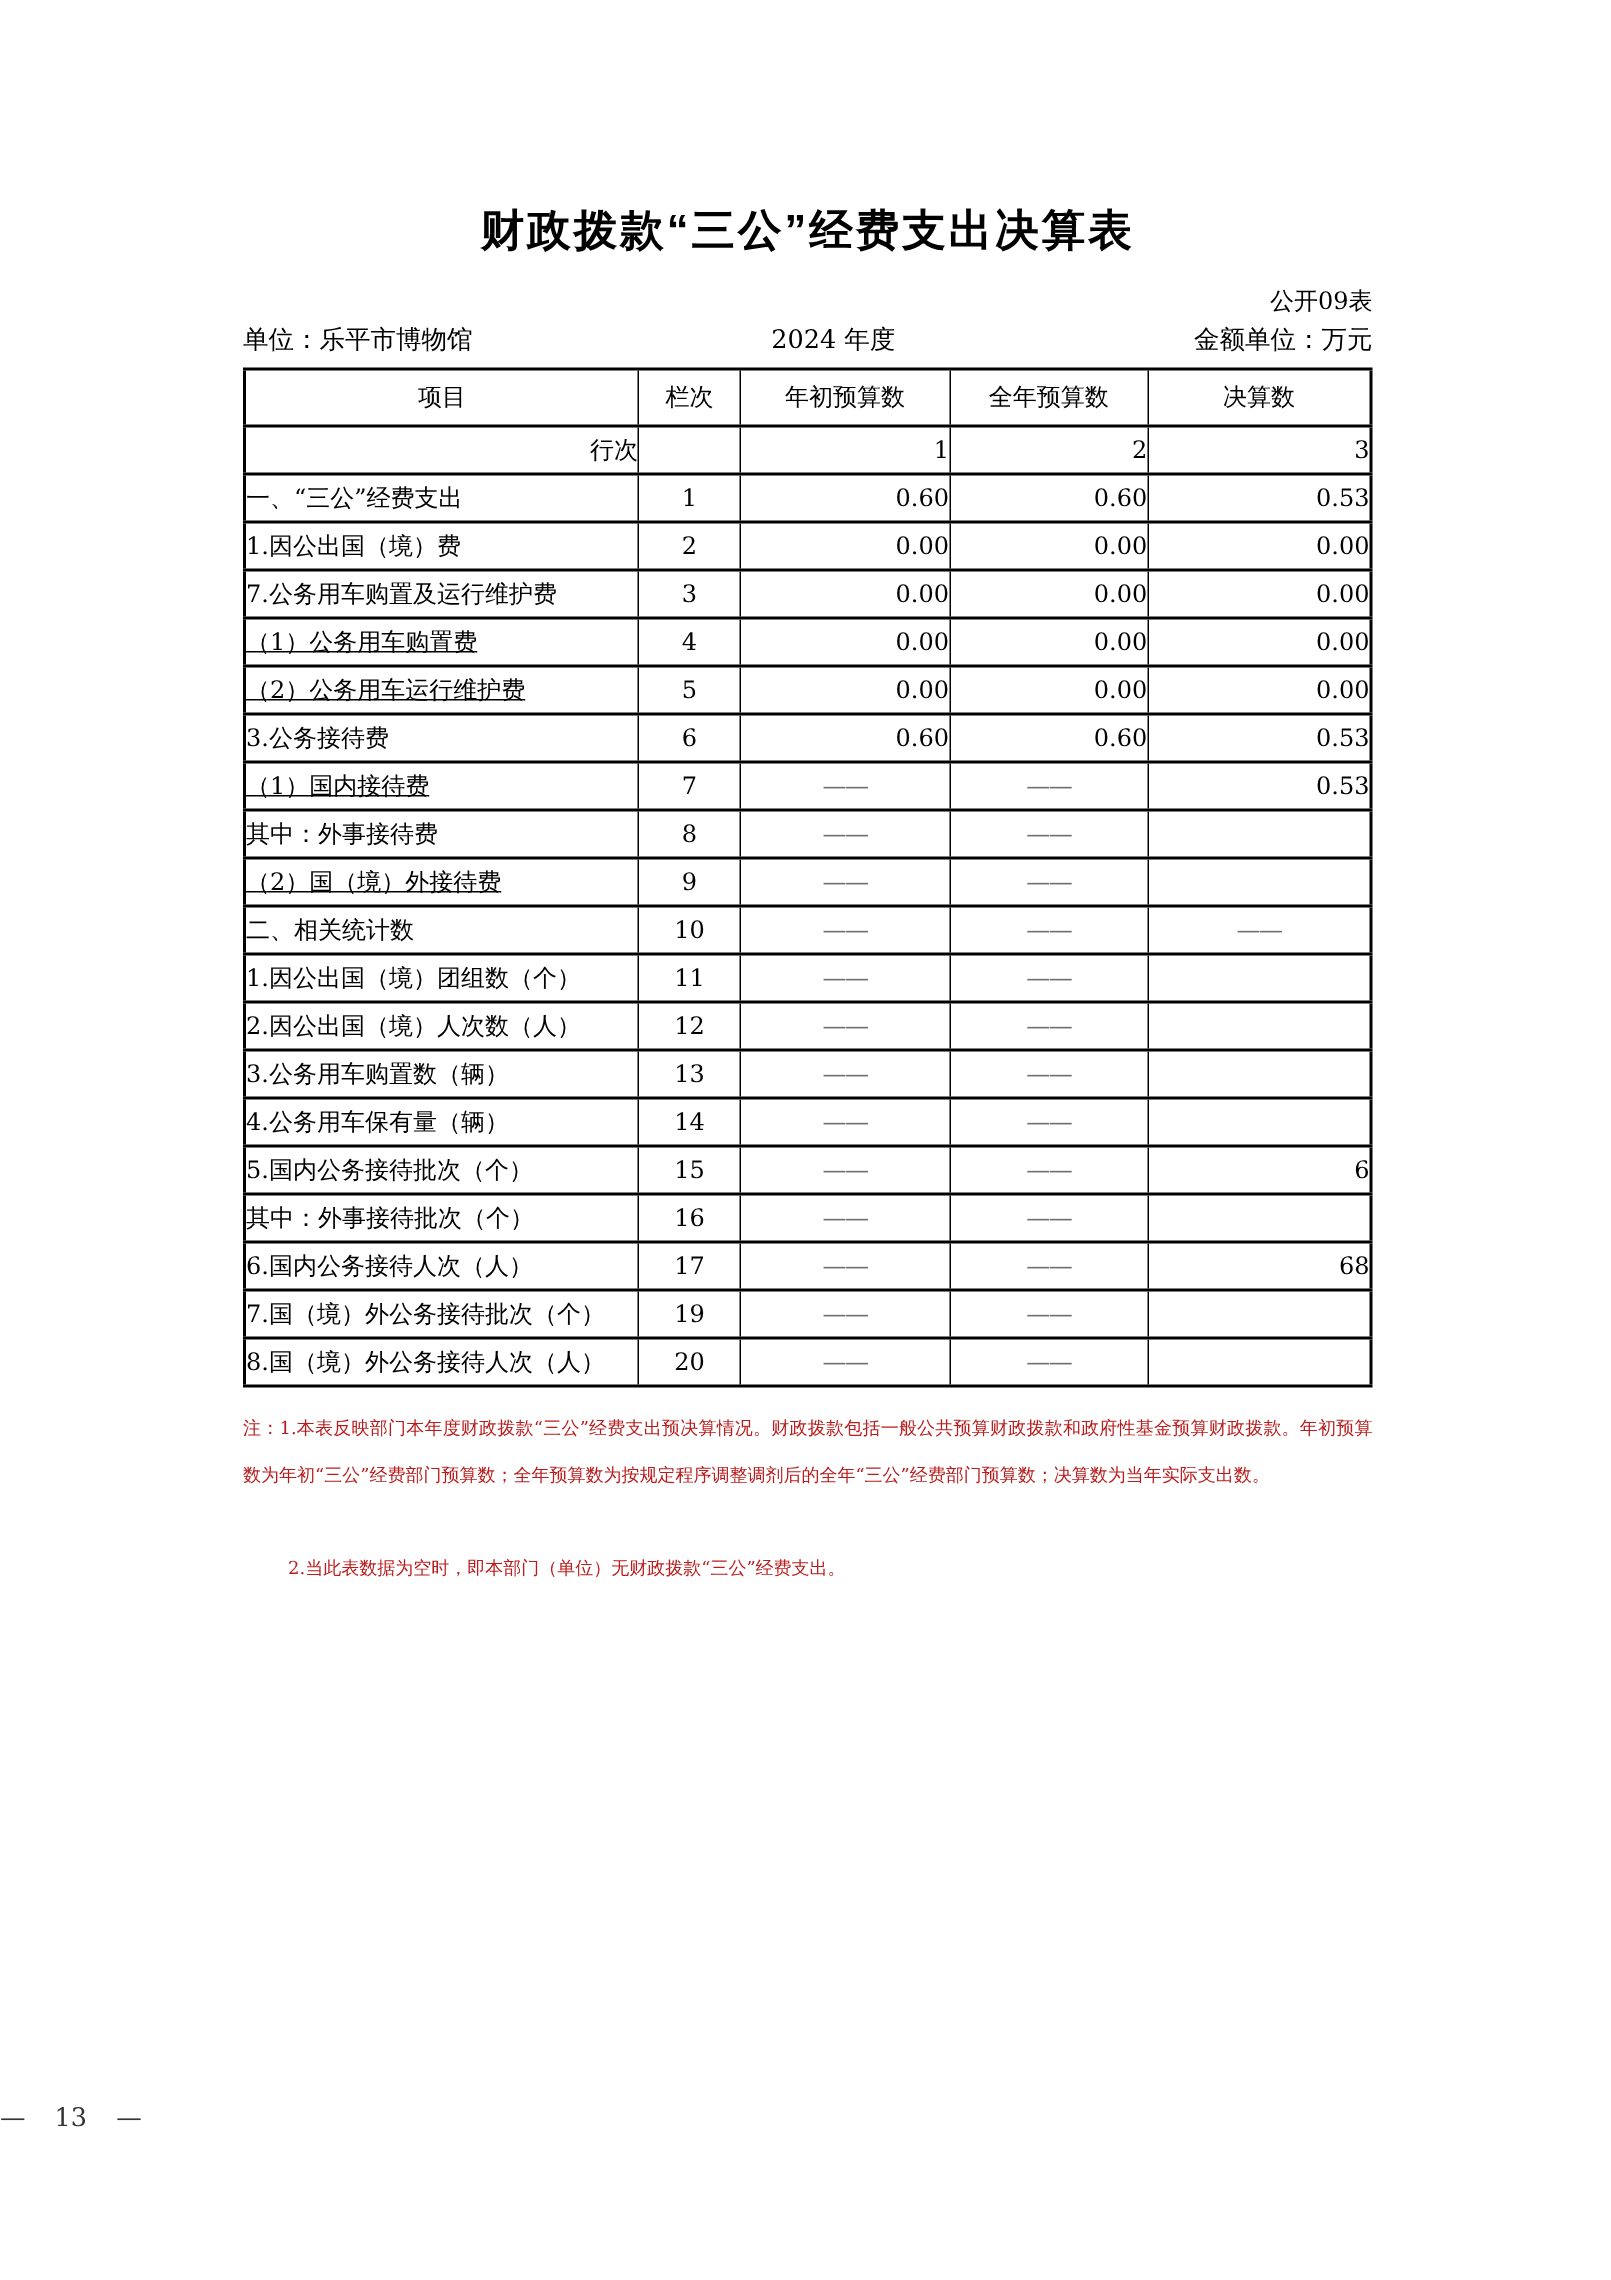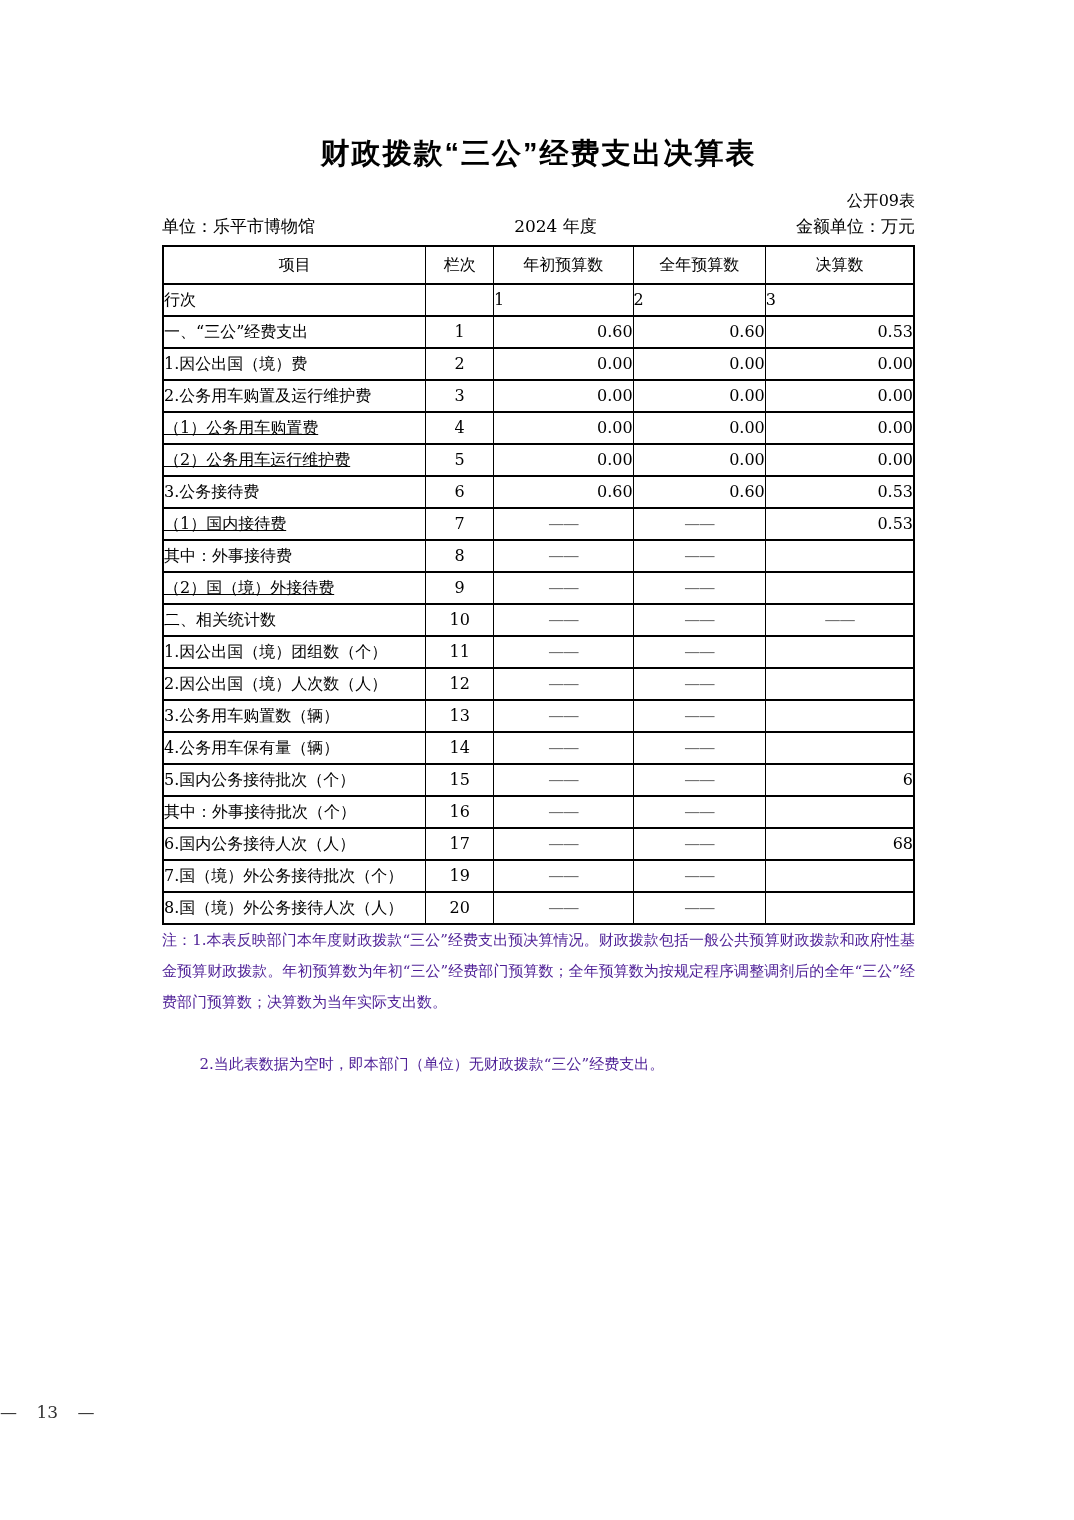--- a/index.html
+++ b/index.html
@@ -31,31 +31,31 @@
     border:2px solid #000;
   }
   .fin-table th, .fin-table td {
     border:1px solid #000;
     border-top-width:2px; border-bottom-width:2px;
     padding:0; height:30px;
     font-weight:normal; line-height:1.2;
     overflow:hidden; white-space:nowrap;
   }
   .fin-table thead tr.cols th { height:36px; text-align:center; }
-  .fin-table thead tr.sub th { height:30px; text-align:left; }
+  .fin-table thead tr.sub th { height:30px; text-align:right; }
   .c-label { text-align:left; }
   .ind0 { padding-left:8px; }
   .ind1 { padding-left:15px; }
   .ind2 { padding-left:31px;text-decoration:underline; }
   .ind3 { padding-left:42px; }
   .ind4 { padding-left:76px; }
   .c-line { text-align:center; }
   .c-num { text-align:right; padding-right:13px; }
   .c-num.dash { text-align:center; padding-right:0; color:#6e6e6e; letter-spacing:-1px; }
-  .notes { font-size:15px; line-height:31px; text-align:justify; color:#4c1d95; }
+  .notes { margin-top:12px; font-size:12px; line-height:31px; text-align:justify; color:#b91c1c; }
   .notes p { margin:0; }
   .notes p.note-2 { margin-top:31px; text-indent:2.5em; }
   .page-number {
     position:absolute; left:0; top:1402px; width:100%;
     text-align:left; font-size:17px; color:#333; word-spacing:14px;
   }
 </style>
 </head>
 <body>
 
@@ -104,21 +104,21 @@
           <td class="c-num">0.53</td>
         </tr>
         <tr>
           <td class="c-label ind1">1.因公出国（境）费</td>
           <td class="c-line">2</td>
           <td class="c-num">0.00</td>
           <td class="c-num">0.00</td>
           <td class="c-num">0.00</td>
         </tr>
         <tr>
-          <td class="c-label ind1">2.公务用车购置及运行维护费</td>
+          <td class="c-label ind1">7.公务用车购置及运行维护费</td>
           <td class="c-line">3</td>
           <td class="c-num">0.00</td>
           <td class="c-num">0.00</td>
           <td class="c-num">0.00</td>
         </tr>
         <tr>
           <td class="c-label ind2">（1）公务用车购置费</td>
           <td class="c-line">4</td>
           <td class="c-num">0.00</td>
           <td class="c-num">0.00</td>

